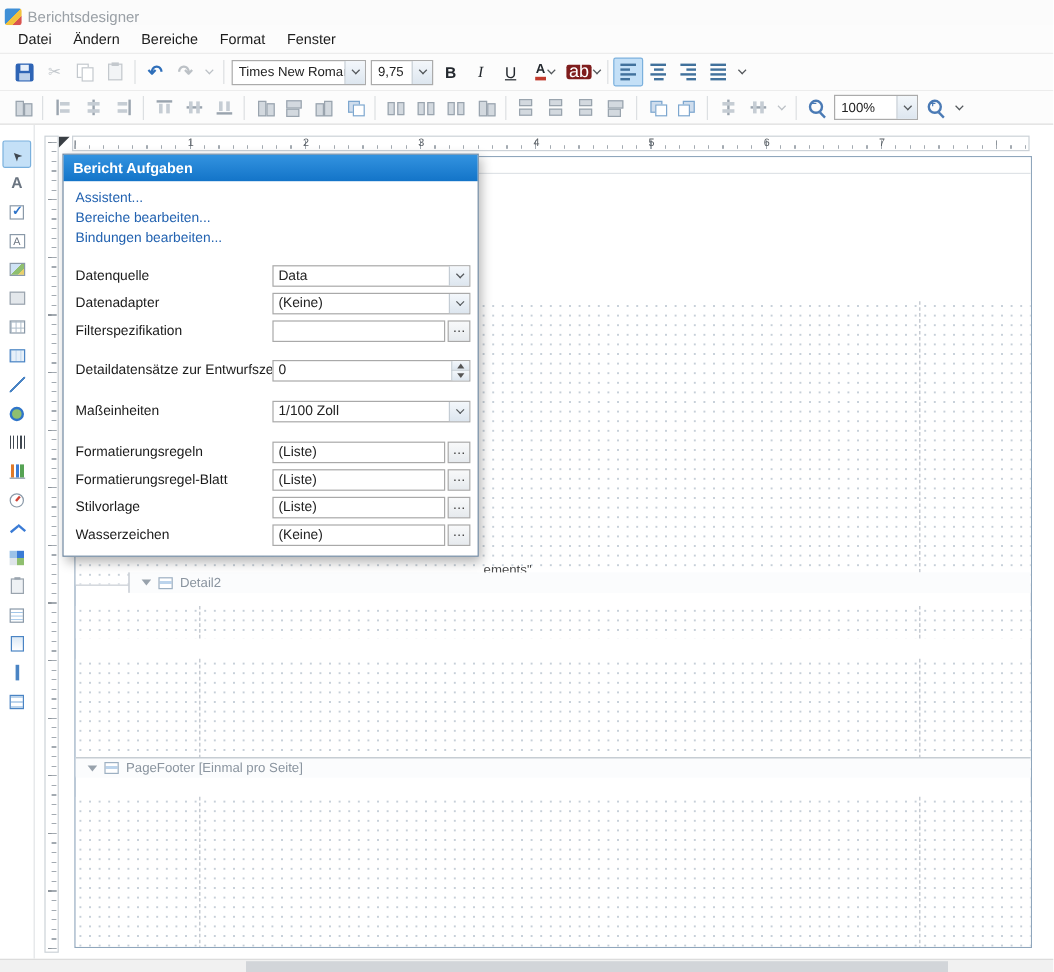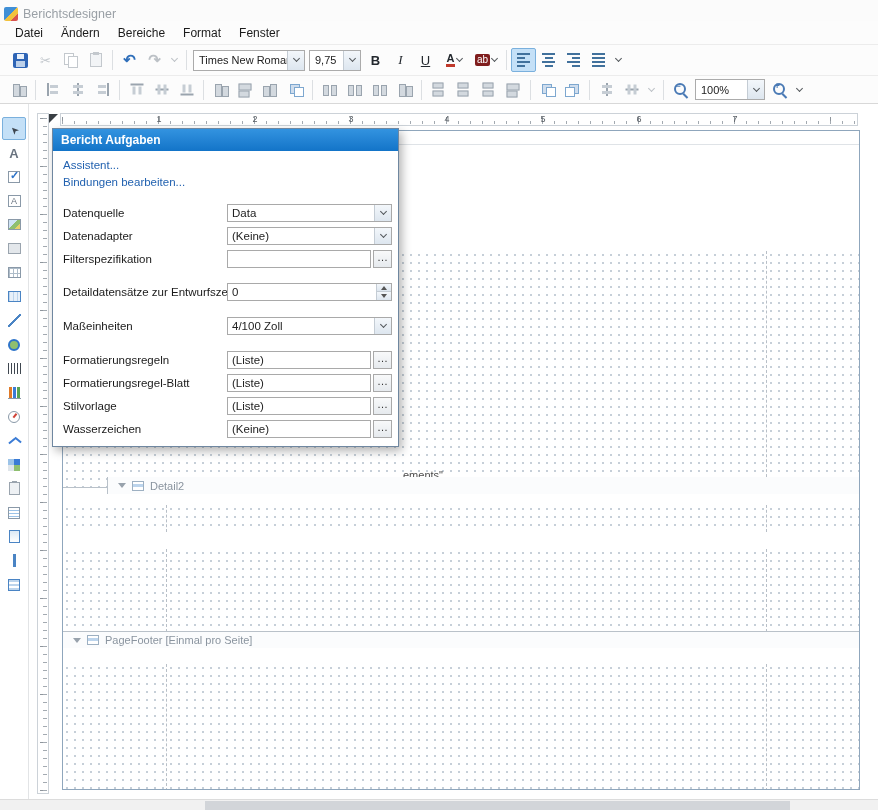--- a/index.html
+++ b/index.html
@@ -47,21 +47,21 @@
   .combo-val{flex:1;font-size:11px;color:#222;padding:0 5px;white-space:nowrap;overflow:hidden}
   .combo-arrow{width:17px;height:100%;display:flex;align-items:center;justify-content:center;background:linear-gradient(#f3f7fb,#dde6ef);border-left:1px solid #c4ccd4}
   .font-combo{width:112px}
   .size-combo{width:52px}
   .zoom-combo{width:70px}
 
   .fmt-b{font-weight:bold;font-size:13px;color:#23282e}
   .fmt-i{font-style:italic;font-family:"Liberation Serif",serif;font-size:13px;color:#23282e}
   .fmt-u{text-decoration:underline;font-size:13px;color:#23282e}
   .fc-a{font-weight:bold;font-size:11px;color:#23282e;border-bottom:3px solid #c0392b;line-height:11px;padding:0 1px}
-  .hl{font-size:10px;color:#fff;background:#7f1d1d;border-radius:2px;padding:1px 2px;line-height:10px}
+  .hl{font-size:15px;color:#fff;background:#7f1d1d;border-radius:2px;padding:1px 2px;line-height:10px}
 
   .al{display:flex;flex-direction:column;gap:2px;width:13px}
   .al i{height:2px;background:#41719c;display:block}
   .al-left i:nth-child(even){width:8px}
   .al-center i:nth-child(even){width:8px;margin:0 auto}
   .al-right i:nth-child(even){width:8px;margin-left:auto}
 
   
   .pi{width:14px;height:13px;position:relative;display:inline-block}
   .pi::before,.pi::after{content:"";position:absolute}
@@ -493,20 +493,21 @@
       <div class="dots band-grid" style="top:533px;height:127px">
         <i class="guide" style="left:103px"></i>
         <i class="guide" style="left:703px"></i>
       </div>
     </div>
 
     <div class="popup">
       <div class="popup-header">Bericht Aufgaben</div>
       <div class="popup-body">
         <div class="plink">Assistent...</div>
+        <div class="plink">Bereiche bearbeiten...</div>
         <div class="plink">Bindungen bearbeiten...</div>
 
         <div class="prows">
           <div class="prow">
             <span class="plabel">Datenquelle</span>
             <div class="pctrl combo2">
               <span class="pval">Data</span>
               <span class="pdrop">
                   <i class="chev"></i>
                 </span>
@@ -538,21 +539,21 @@
               <span class="spinbtns">
                   <i class="sp-up"></i>
                   <i class="sp-dn"></i>
                 </span>
             </div>
           </div>
 
           <div class="prow gap2">
             <span class="plabel">Maßeinheiten</span>
             <div class="pctrl combo2">
-              <span class="pval">4/100 Zoll</span>
+              <span class="pval">1/100 Zoll</span>
               <span class="pdrop">
                   <i class="chev"></i>
                 </span>
             </div>
           </div>
 
           <div class="prow gap2">
             <span class="plabel">Formatierungsregeln</span>
             <div class="pctrl">
               <span class="pbox">

